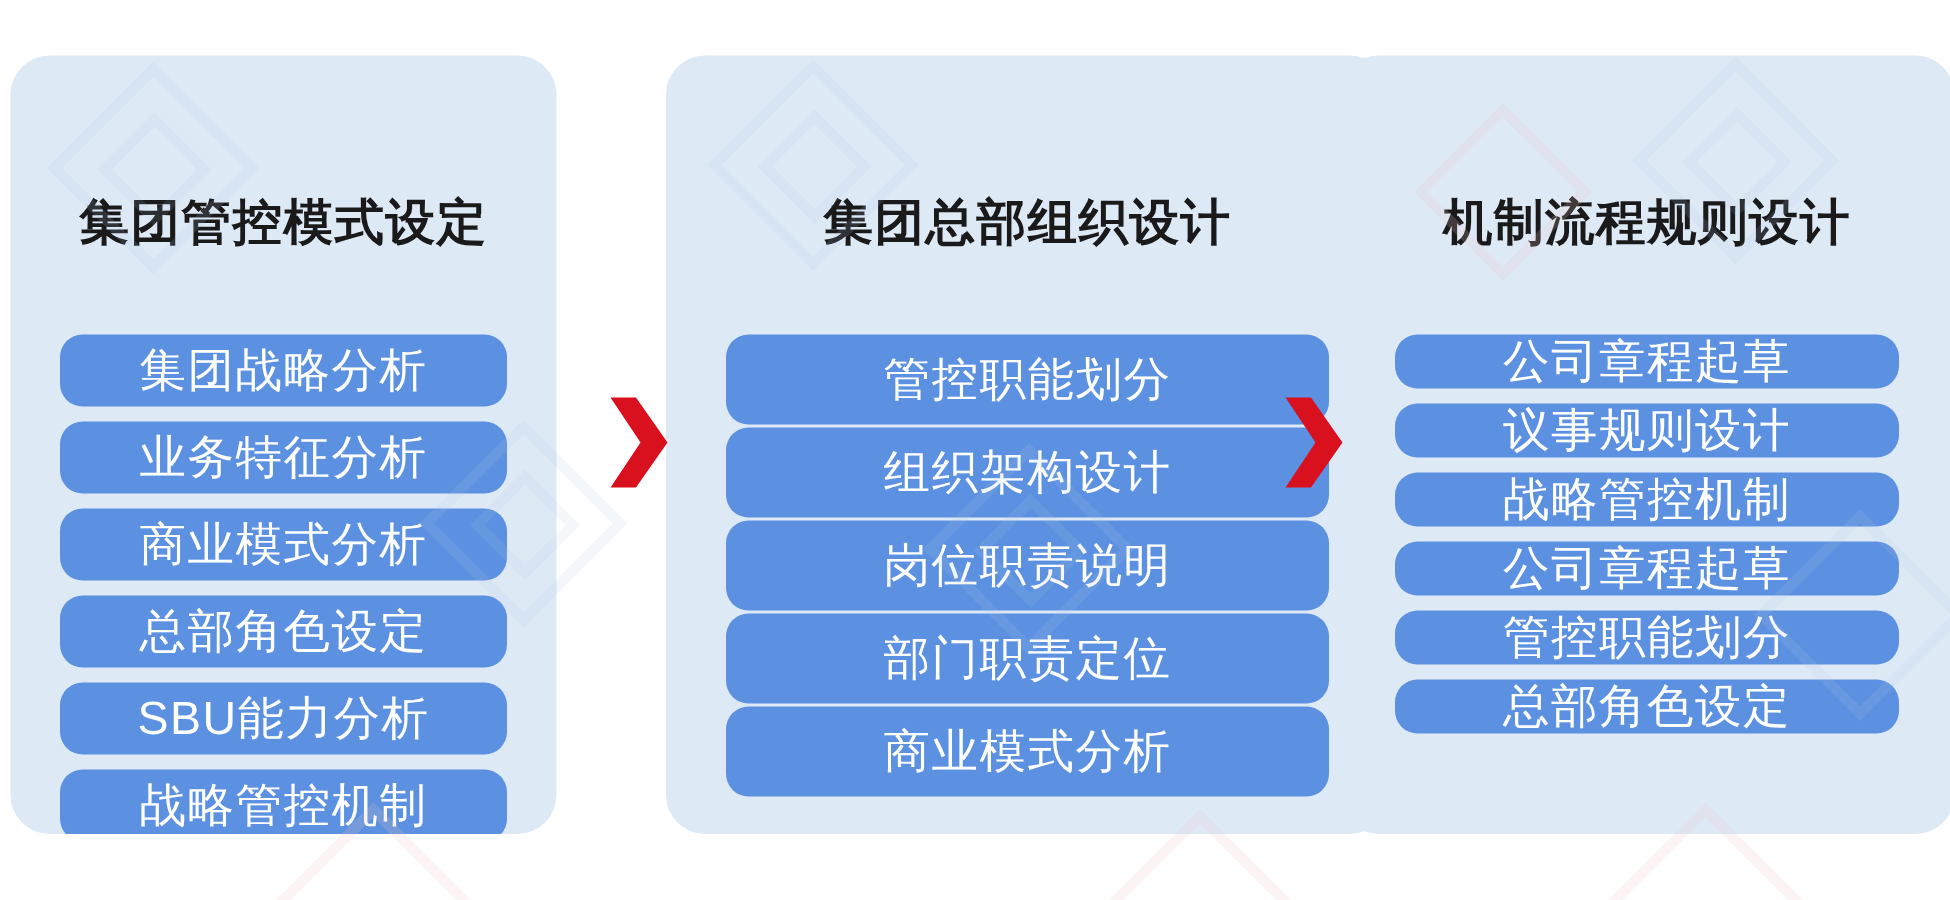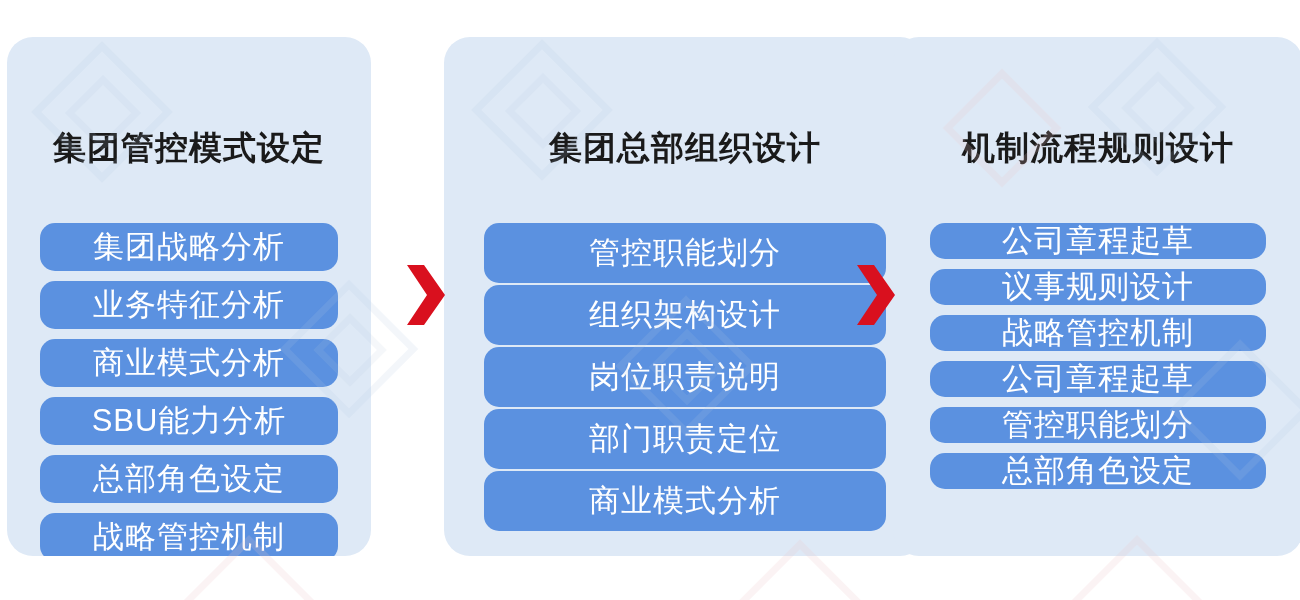--- a/index.html
+++ b/index.html
@@ -131,22 +131,22 @@
 </div>
 
 <div class="board">
 
   <section class="panel panel-1">
     <h2 class="panel-title">集团管控模式设定</h2>
     <div class="items">
       <div class="pill">集团战略分析</div>
       <div class="pill">业务特征分析</div>
       <div class="pill">商业模式分析</div>
+      <div class="pill">总部角色设定</div>
       <div class="pill">SBU能力分析</div>
-      <div class="pill">总部角色设定</div>
       <div class="pill">战略管控机制</div>
     </div>
   </section>
 
   <div class="arrow arrow-1">
     <svg viewBox="0 0 40 64" xmlns="http://www.w3.org/2000/svg" aria-hidden="true">
       <polygon points="1,2 18,2 39,32 18,62 1,62 21,32" fill="#d9101e"></polygon>
     </svg>
   </div>
 

